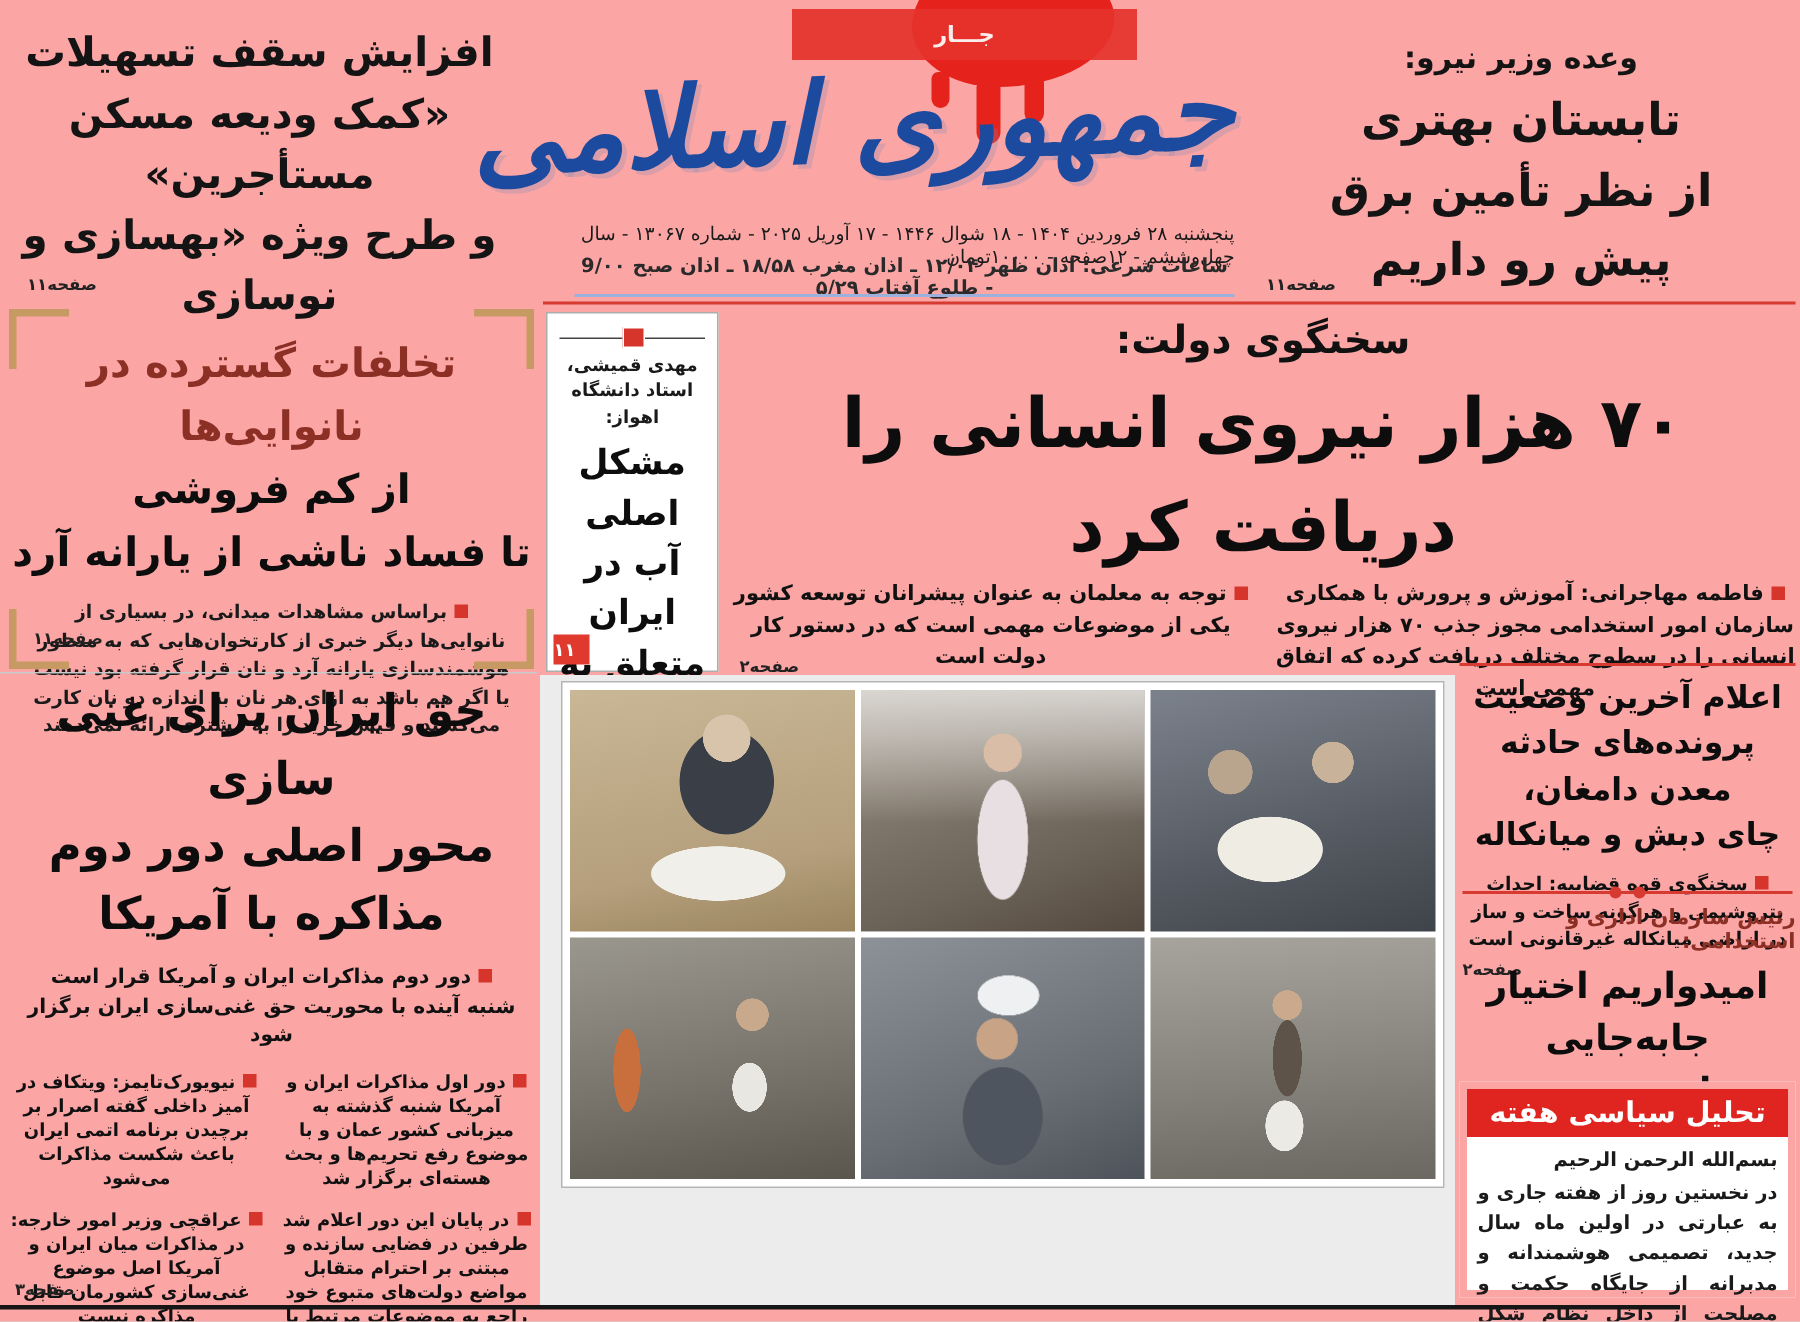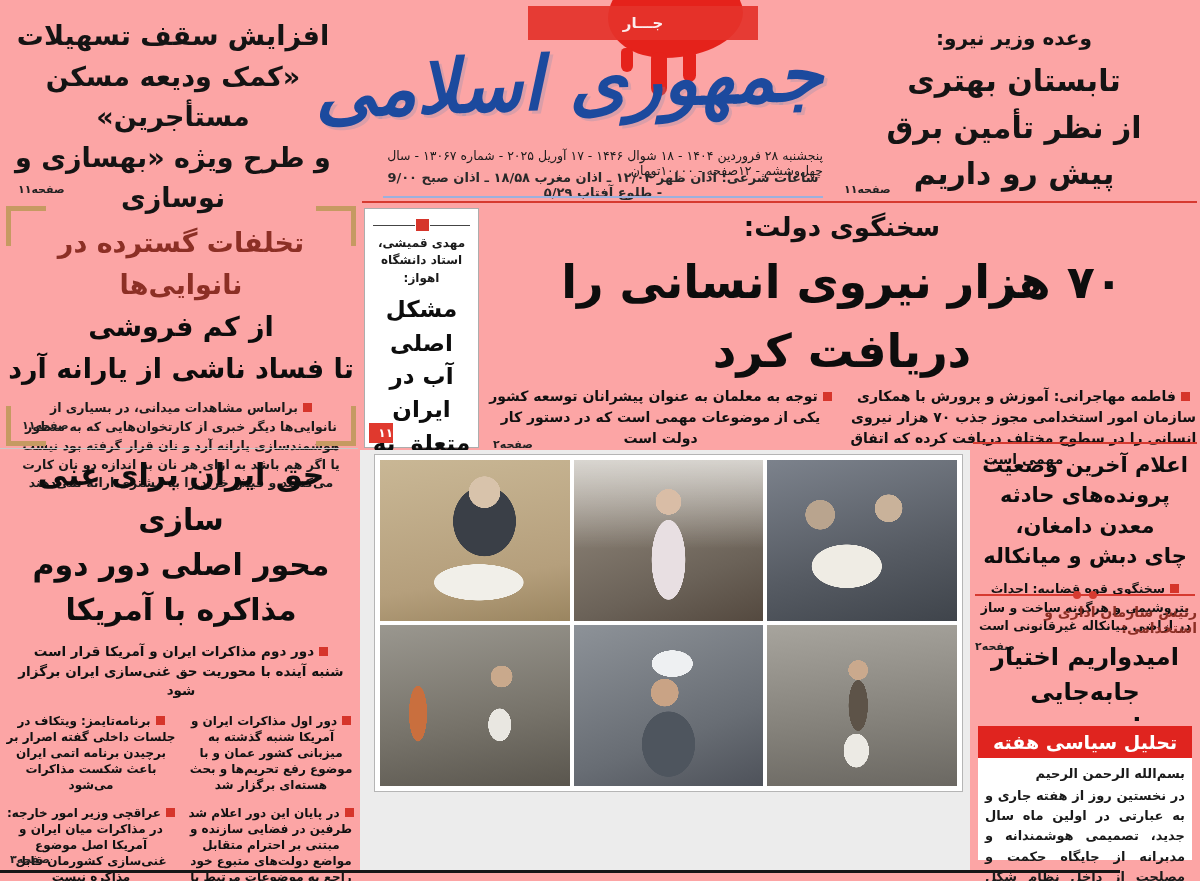--- a/index.html
+++ b/index.html
@@ -59,21 +59,21 @@
   
   .scholar { left:364px; top:208px; width:115px; height:240px; background:#fff;
     border:1px solid #adadad; text-align:center; }
   .scholar .topline { position:absolute; left:8px; top:16px; width:calc(100% - 16px); height:1px; background:#444; }
   .scholar .redsq { position:absolute; left:50%; top:9px; width:15px; height:14px;
     margin-left:-7px; background:#d6352b; border:1px solid #fff; }
   .scholar .kick { margin-top:26px; font-size:12px; font-weight:bold; color:#1a1a1a; line-height:1.45; }
   .scholar .hl { margin-top:6px; padding:0 6px; font-size:23px; font-weight:bold;
     color:#0d0d0d; line-height:1.45; }
   .scholar .badge { position:absolute; left:4px; bottom:4px; width:24px; height:20px;
-    background:#e0392e; color:#fff; font-size:12px; font-weight:bold; line-height:20px; text-align:right; }
+    background:#e0392e; color:#fff; font-size:12px; font-weight:bold; line-height:20px; text-align:left; }
 
   
   .bakery { left:6px; top:206px; width:350px; height:240px; text-align:center; }
   .crn { position:absolute; width:40px; height:40px; }
   .crn-tl { left:0; top:0; border-top:5px solid #c69a62; border-left:5px solid #c69a62; }
   .crn-tr { right:0; top:0; border-top:5px solid #c69a62; border-right:5px solid #c69a62; }
   .crn-bl { left:0; bottom:0; border-bottom:5px solid #c69a62; border-left:5px solid #c69a62; }
   .crn-br { right:0; bottom:0; border-bottom:5px solid #c69a62; border-right:5px solid #c69a62; }
   .bakery .hl { margin-top:16px; font-size:27px; font-weight:bold; line-height:1.55; }
   .bakery .hl .l1 { color:#8c2f25; }
@@ -247,21 +247,21 @@
       <div>محور اصلی دور دوم</div>
       <div>مذاکره با آمریکا</div>
     </div>
     <div class="leadb"><span class="bsq"></span><span>دور دوم مذاکرات ایران و آمریکا قرار است شنبه آینده با محوریت حق غنی‌سازی ایران برگزار شود</span></div>
     <div class="talks-cols">
       <div class="col">
         <div class="b"><span class="bsq"></span><span>دور اول مذاکرات ایران و آمریکا شنبه گذشته به میزبانی کشور عمان و با موضوع رفع تحریم‌ها و بحث هسته‌ای برگزار شد</span></div>
         <div class="b"><span class="bsq"></span><span>در پایان این دور اعلام شد طرفین در فضایی سازنده و مبتنی بر احترام متقابل مواضع دولت‌های متبوع خود راجع به موضوعات مرتبط با برنامه هسته‌ای صلح‌آمیز ایران و رفع تحریم‌ها علیه ایران را از طریق وزیر امور خارجه عمان تبادل کردند</span></div>
       </div>
       <div class="col">
-        <div class="b"><span class="bsq"></span><span>برنامه‌تایمز: ویتکاف در جلسات داخلی گفته اصرار بر برچیدن برنامه اتمی ایران باعث شکست مذاکرات می‌شود</span></div>
+        <div class="b"><span class="bsq"></span><span>نیویورک‌تایمز: ویتکاف در آمیز داخلی گفته اصرار بر برچیدن برنامه اتمی ایران باعث شکست مذاکرات می‌شود</span></div>
         <div class="b"><span class="bsq"></span><span>عراقچی وزیر امور خارجه: در مذاکرات میان ایران و آمریکا اصل موضوع غنی‌سازی کشورمان قابل مذاکره نیست</span></div>
 
       </div>
     </div>
     <span class="pageref" style="position:absolute; left:4px; bottom:2px;">صفحه۳</span>
   </div>
 
   <div class="abs gaza-panel">
     <div class="photo-frame">
       <div class="photo ph1" title="مراسم سوگواری با پیکر کودک در آغوش"></div>

